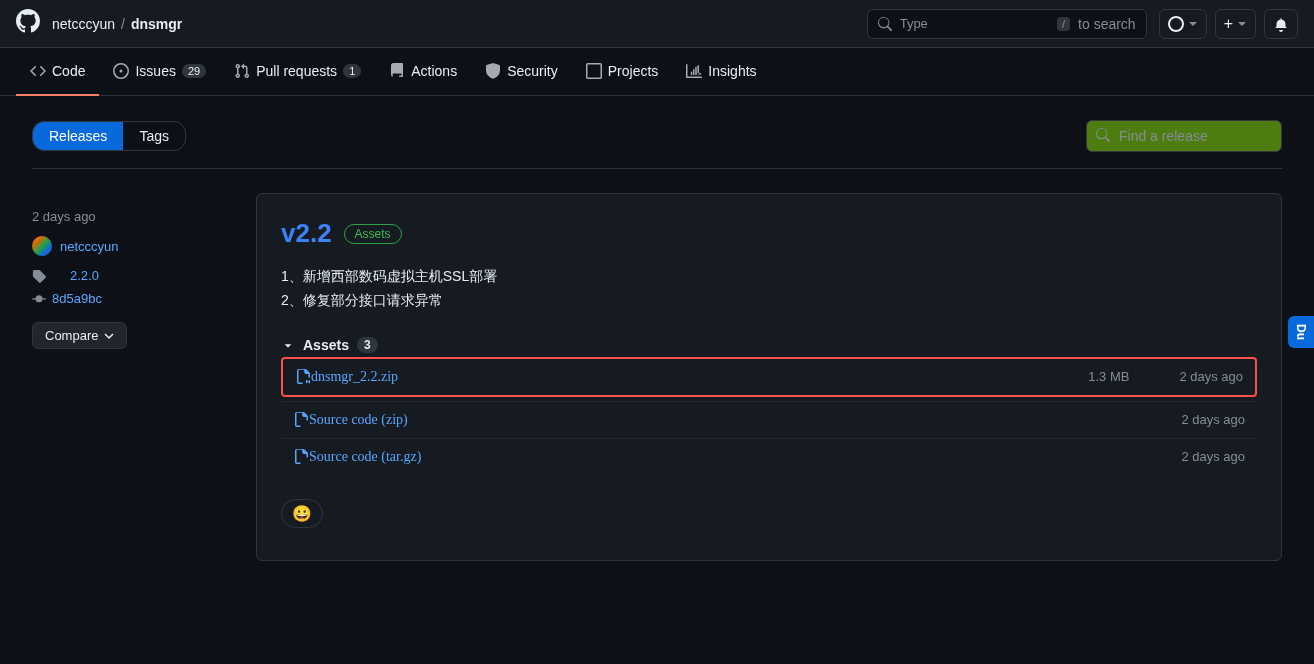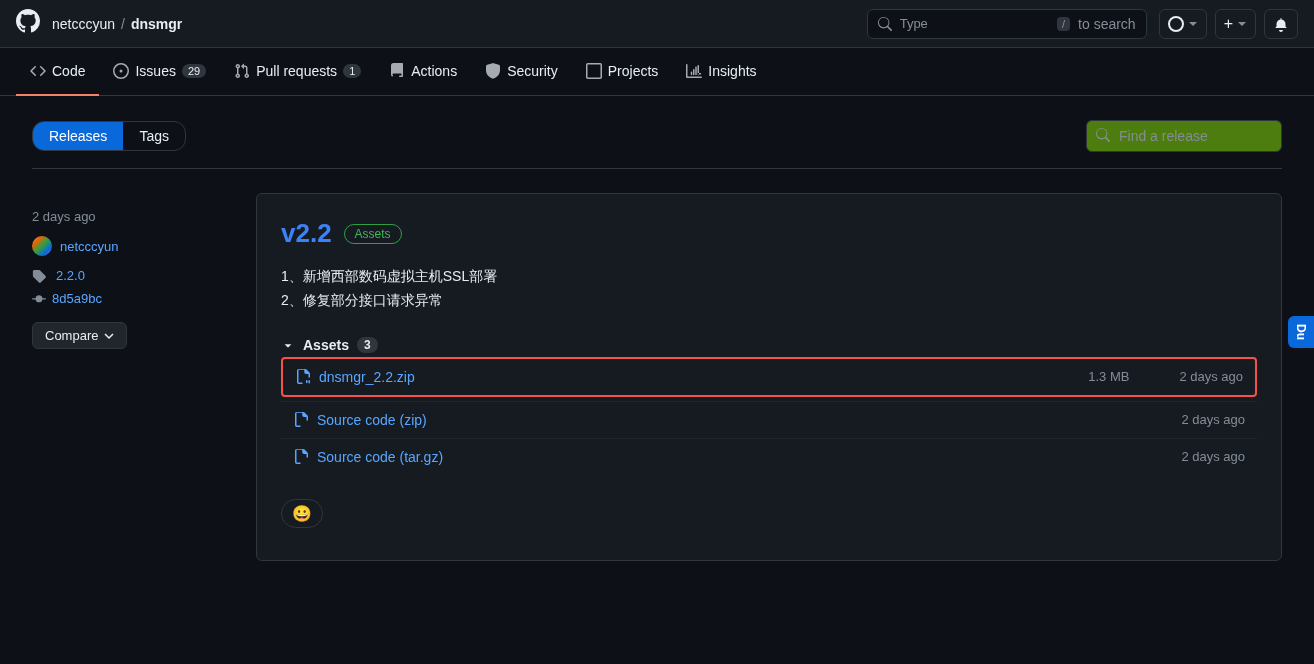--- a/index.html
+++ b/index.html
@@ -192,21 +192,21 @@
       justify-content: center;
     }
     .release-sidebar .username {
       color: #58a6ff;
       font-size: 13px;
       cursor: pointer;
     }
     .release-sidebar .tag-row {
       display: flex;
       align-items: flex-end;
-      gap: 10px;
+      gap: 24px;
       margin-bottom: 8px;
       color: #848d97;
       font-size: 13px;
     }
     .release-sidebar .tag-value {
       color: #58a6ff;
       font-size: 13px;
     }
     .release-sidebar .commit-row {
       display: flex;
@@ -293,22 +293,22 @@
     .asset-row.highlighted {
       border: 2px solid #f85149;
       border-radius: 4px;
       margin: 4px 0;
     }
     .asset-link {
       color: #58a6ff;
       text-decoration: none;
       display: flex;
       align-items: center;
-      gap: 8px;
       flex: 1;
+      font-family: Liberation Serif, serif;
     }
     .asset-size {
       color: #848d97;
       font-size: 13px;
       margin-right: 40px;
     }
     .asset-time {
       color: #848d97;
       font-size: 13px;
     }

